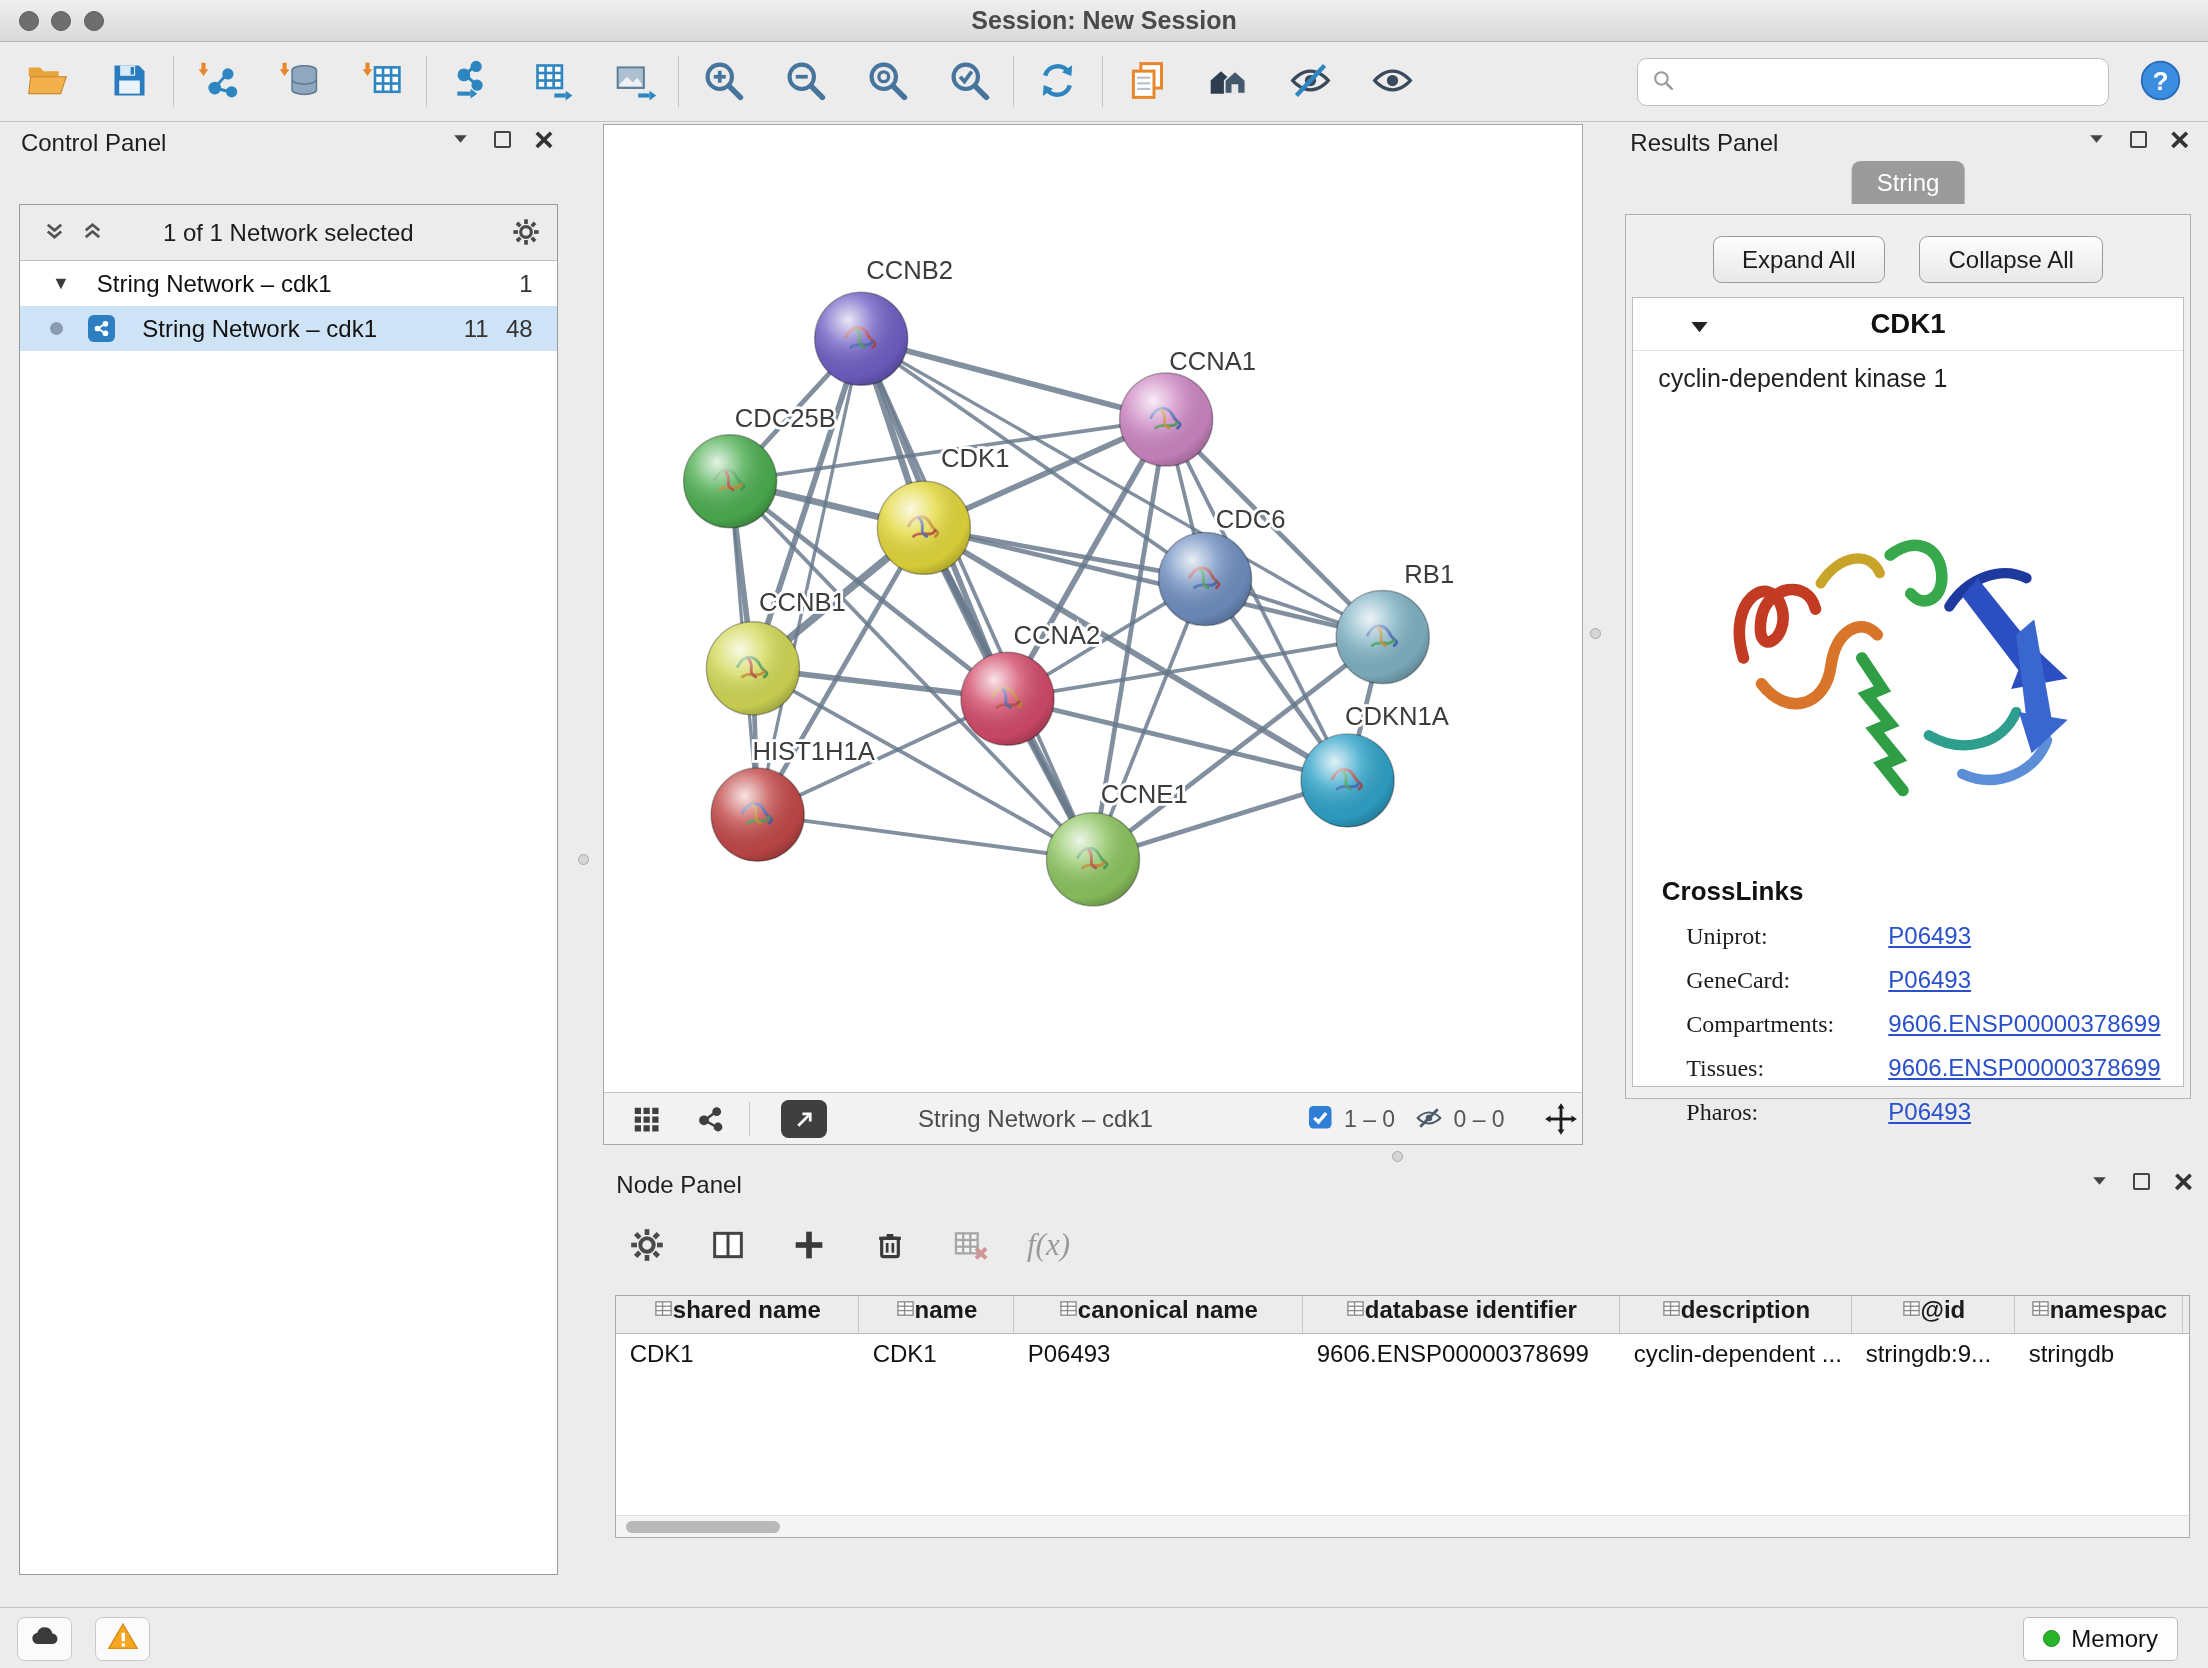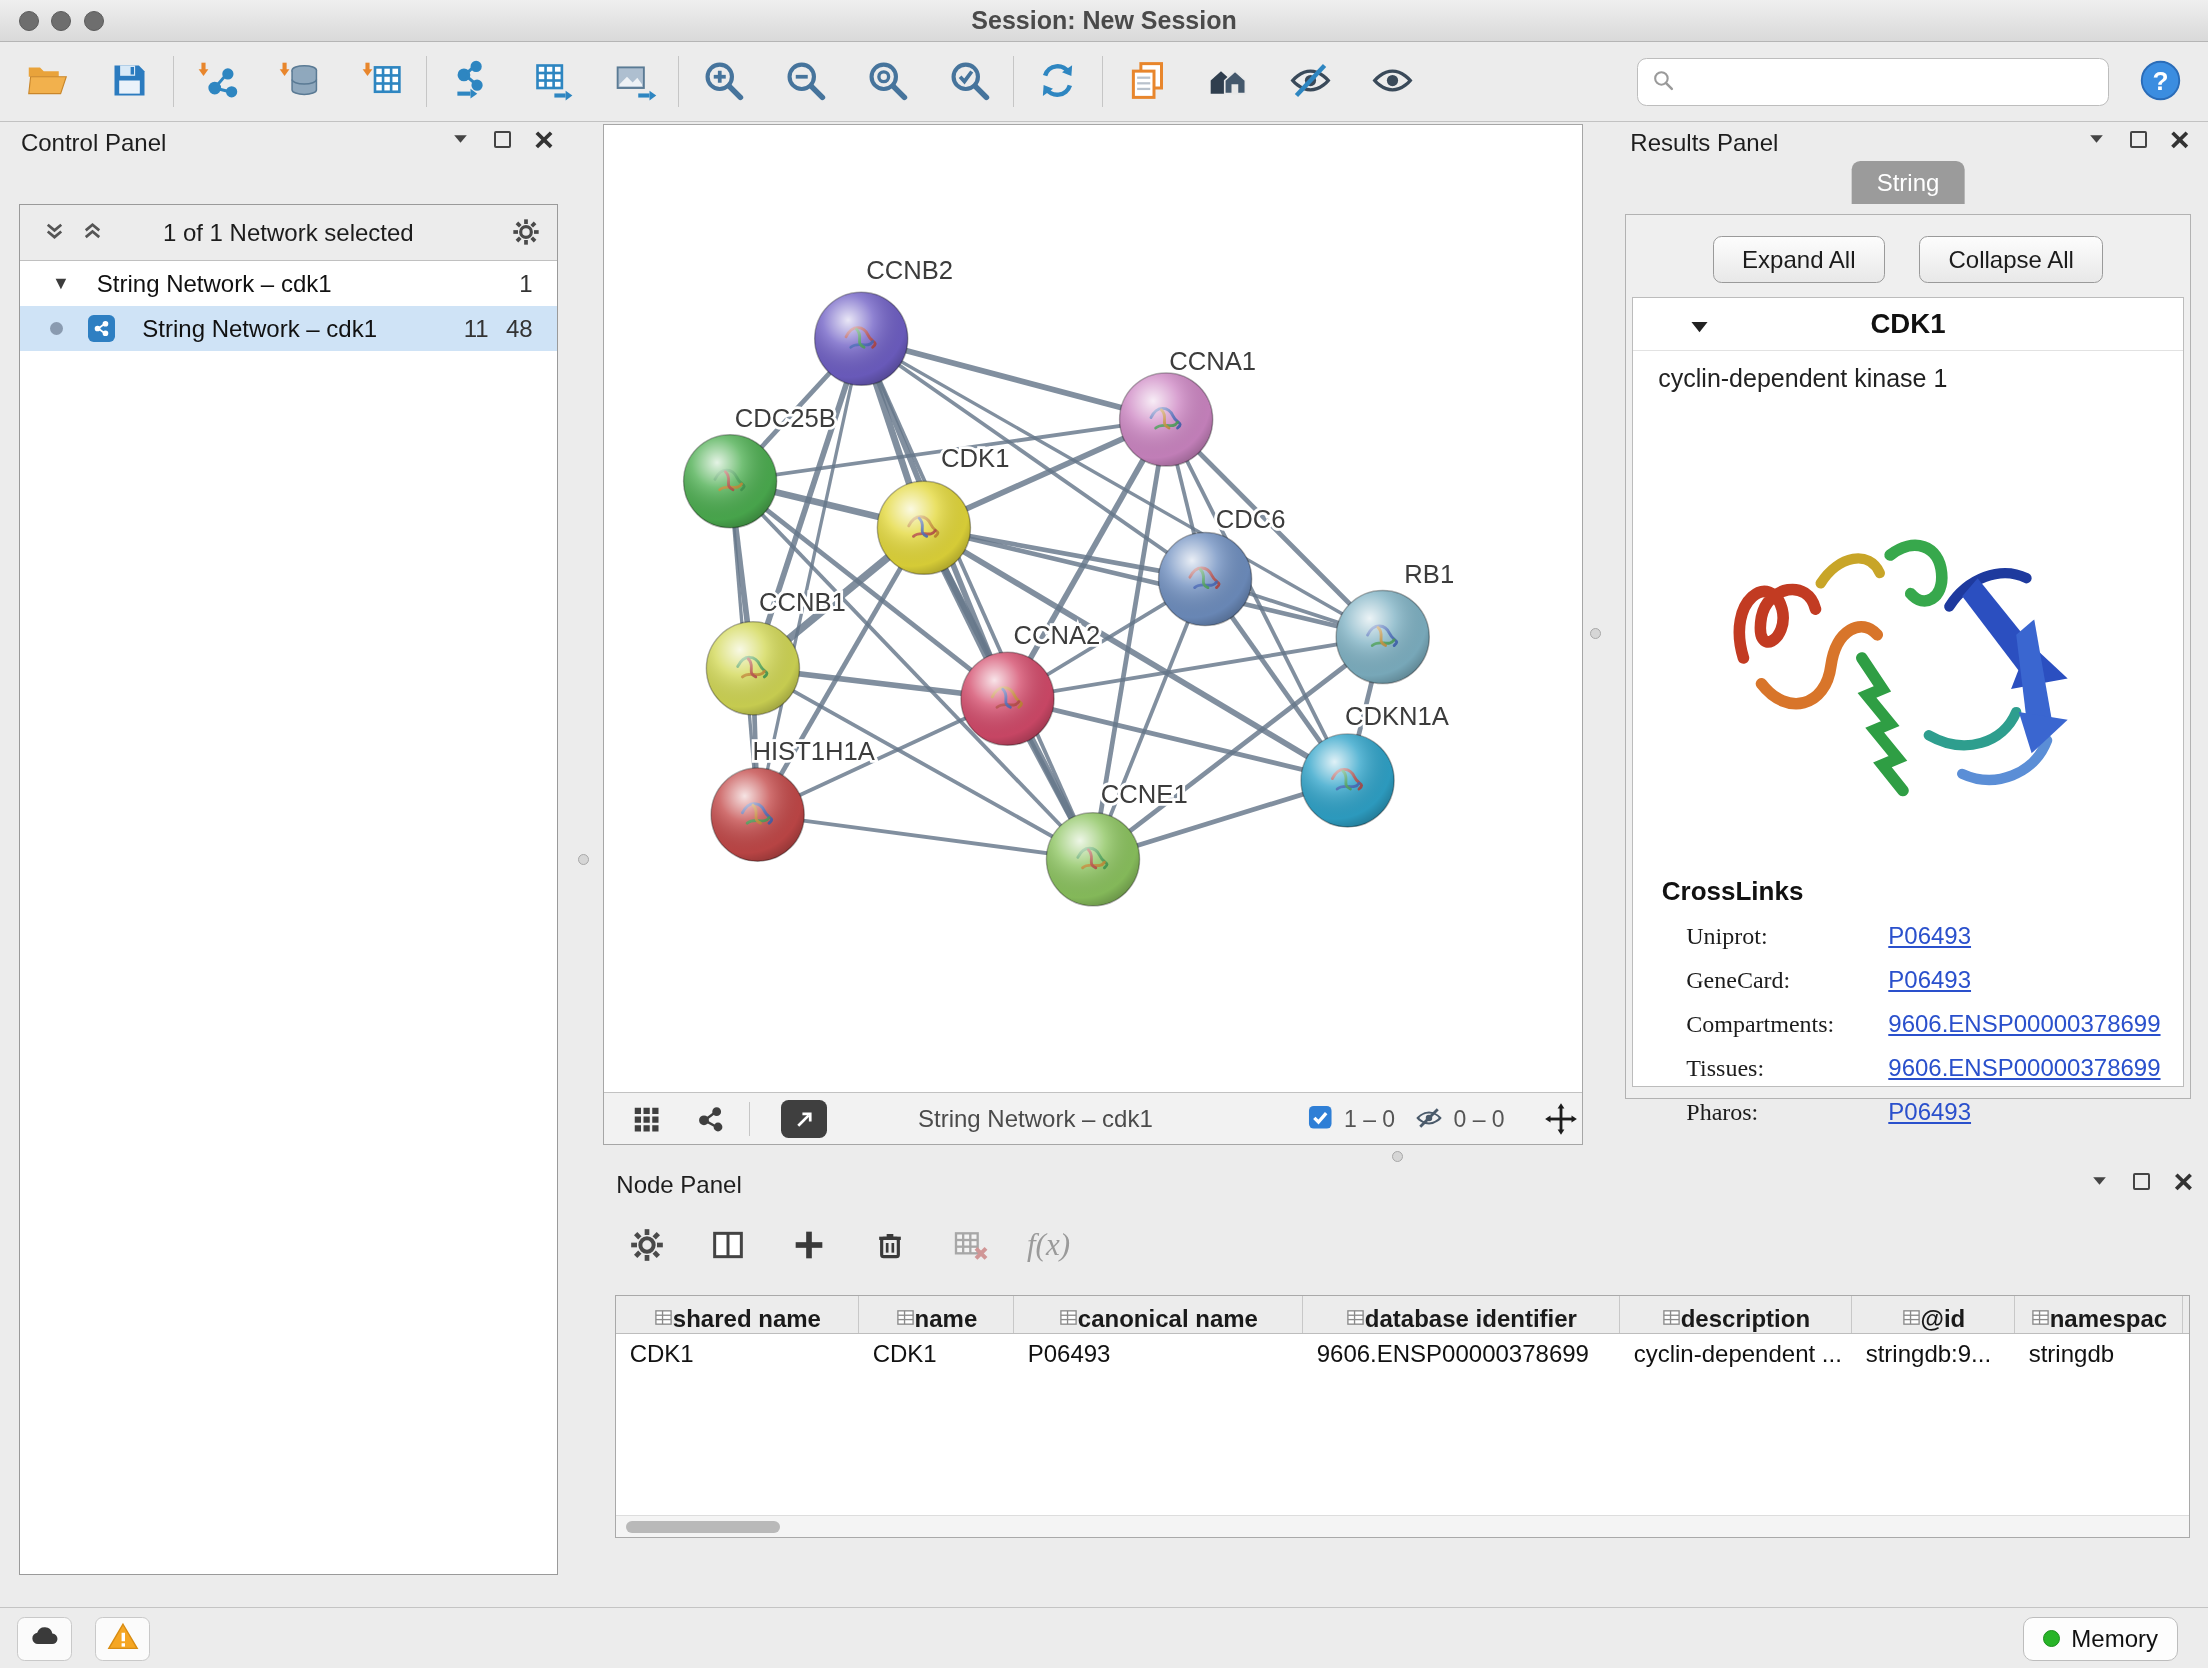--- a/index.html
+++ b/index.html
@@ -110,39 +110,39 @@
   .tp-header { position:relative; height:38px; display:flex; align-items:center; padding-left:13.3px; }
   .table-panel .panel-ctrls { right:5.7px; }
   .tp-toolbar { position:absolute; top:49px; left:19px; height:59px; display:flex; align-items:center; gap:32px; }
   .tp-toolbar svg { width:40px; height:40px; }
   .tp-tool { display:flex; align-items:center; justify-content:center; width:49px; height:49px; }
   .tp-tool.disabled { opacity:.45; }
   .fx { font-family:"Liberation Serif", serif; font-style:italic; font-size:31px; color:#9a9a9a; }
   .tp-tablebox { position:absolute; top:129px; left:12.4px; right:9.5px; height:243px;
     border:1px solid #a9a9a9; background:#fff; overflow:hidden; }
   .tt-headrow { display:flex; height:38px; background:#ececec; border-bottom:1px solid #bdbdbd; }
-  .tt-th { display:flex; align-items:flex-end; justify-content:center; gap:0;
+  .tt-th { display:flex; align-items:flex-start; justify-content:center; gap:0;
     font-size:24px; font-weight:bold; color:#1a1a1a; border-right:1px solid #c8c8c8; flex:none; }
   .tt-row { display:flex; height:40px; }
   .tt-td { display:flex; align-items:center; padding-left:13.3px; font-size:24px; color:#111; flex:none;
     overflow:hidden; white-space:nowrap; }
   .tt-scroll { position:absolute; left:0; right:0; bottom:0; height:22px; background:#f4f4f4; border-top:1px solid #ddd; }
   .tt-thumb { position:absolute; left:9.5px; top:4.8px; width:154px; height:12.4px; border-radius:6.7px; background:#b9b9b9; }
   .tp-tabs { position:absolute; top:388px; left:519px; display:flex; }
   .tp-tab { padding:0 25px; line-height:35px; font-size:24px; color:#111;
     border:1px solid #a0a0a0; background:#fafafa; margin-left:-1px; }
   .tp-tab.sel { background:#8f9396; color:#fff; border-color:#7d8184; }
 
   
   .bottom-bar { position:absolute; left:0; top:1607px; width:2208px; height:61px;
     background:#ececec; border-top:1px solid #c4c4c4; }
   .bb-btn { position:absolute; top:8.6px; width:55px; height:44px; border:1px solid #c9c9c9;
     border-radius:7.6px; background:#fbfbfb; display:flex; align-items:center; justify-content:center; }
   .memory-btn { position:absolute; right:30px; top:8.6px; height:44px; padding:0 19px;
-    border:1px solid #bdbdbd; border-radius:10px; background:#fdfdfd;
+    border:1px solid #bdbdbd; border-radius:5px; background:#fdfdfd;
     display:flex; align-items:center; gap:11.4px; font-size:24px; color:#111; }
   .mem-dot { width:17px; height:17px; border-radius:50%; background:#28b428; border:1px solid #1d8f1d; }
 
   .split-dot { position:absolute; width:11.4px; height:11.4px; border-radius:50%;
     background:#d6d6d6; border:1px solid #a8a8a8; }
 </style>
 </head>
 <body>
 
 <div class="titlebar">

